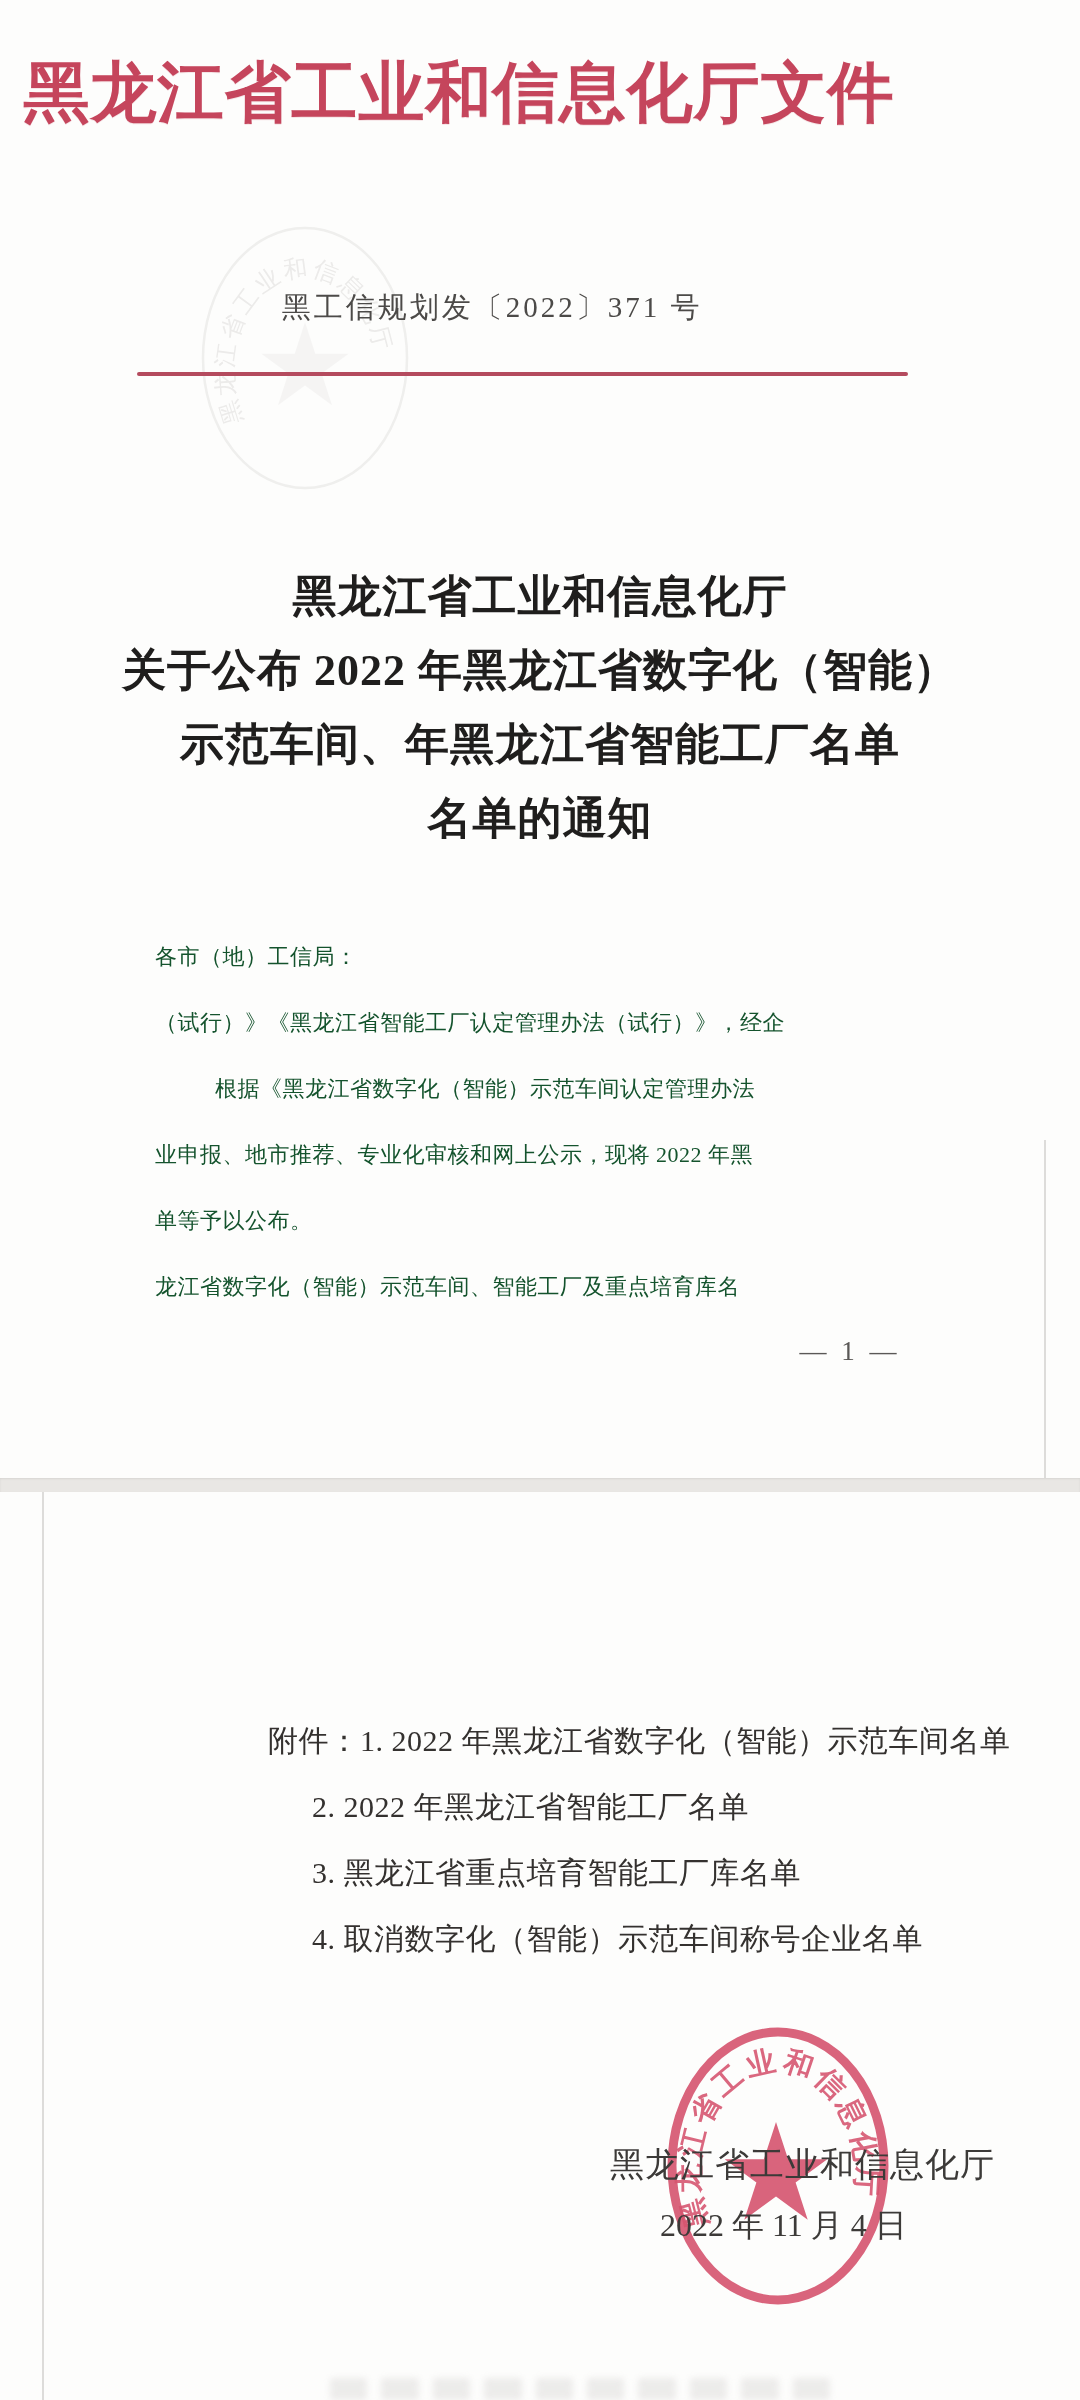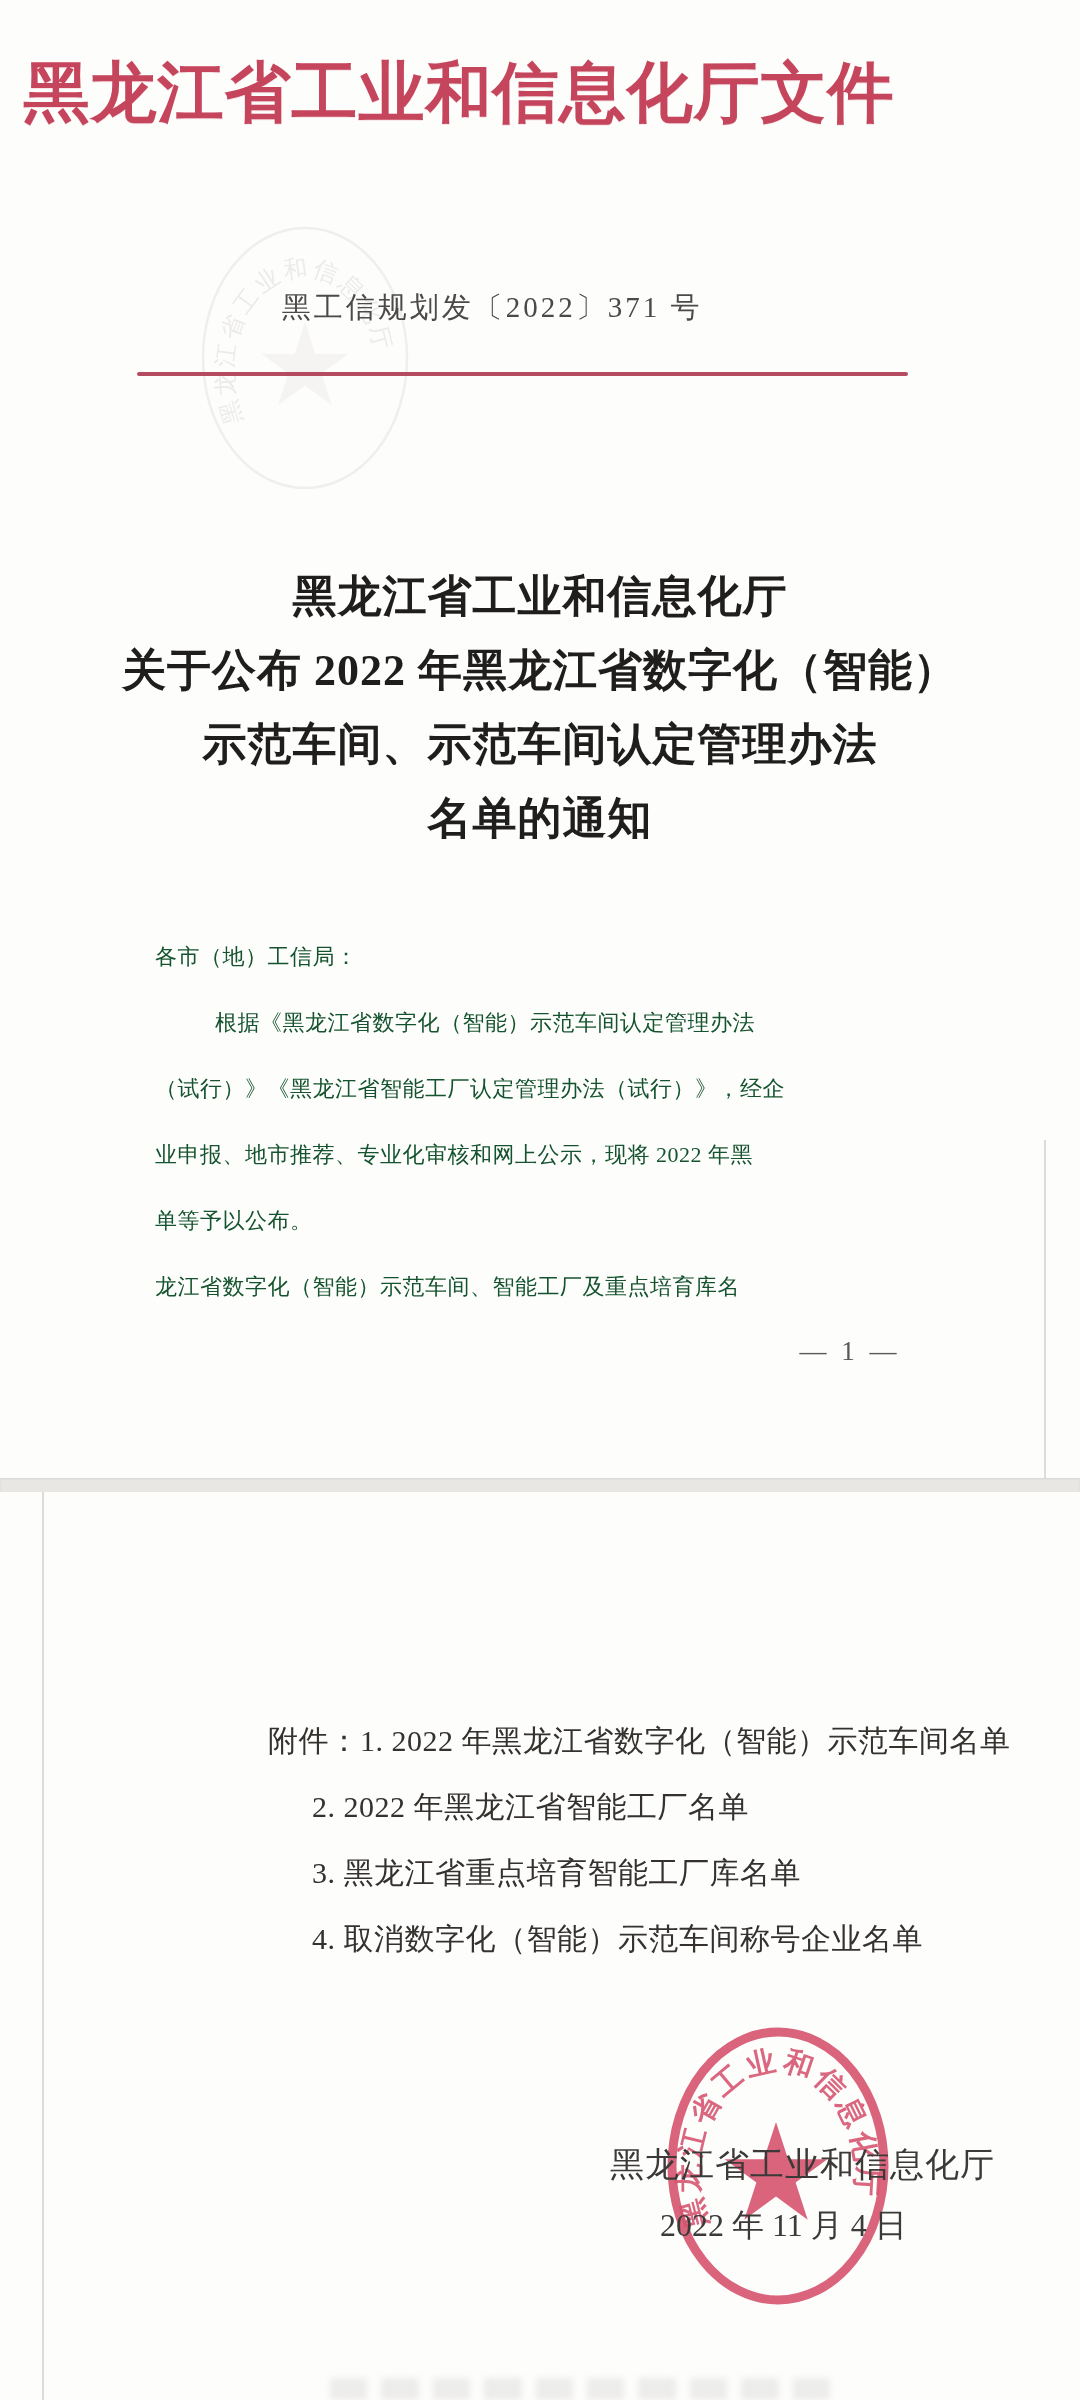--- a/index.html
+++ b/index.html
@@ -95,28 +95,28 @@
   </g>
 </svg>
 
 <div class="letterhead">黑龙江省工业和信息化厅文件</div>
 <div class="doc-number">黑工信规划发〔2022〕371 号</div>
 <div class="red-rule"></div>
 
 <div class="doc-title">
   <div>黑龙江省工业和信息化厅</div>
   <div>关于公布 2022 年黑龙江省数字化（智能）</div>
-  <div>示范车间、示范车间认定管理办法</div>
+  <div>示范车间、年黑龙江省智能工厂名单</div>
   <div>名单的通知</div>
 </div>
 
 <div class="body-block">
   <div class="line">各市（地）工信局：</div>
+  <div class="line">（试行）》《黑龙江省智能工厂认定管理办法（试行）》，经企</div>
   <div class="line indent">根据《黑龙江省数字化（智能）示范车间认定管理办法</div>
-  <div class="line">（试行）》《黑龙江省智能工厂认定管理办法（试行）》，经企</div>
   <div class="line">业申报、地市推荐、专业化审核和网上公示，现将 2022 年黑</div>
   <div class="line">单等予以公布。</div>
   <div class="line">龙江省数字化（智能）示范车间、智能工厂及重点培育库名</div>
 </div>
 
 <div class="page-num">— 1 —</div>
 
 <div class="attach">
   <div class="row">
     <span class="lbl">附件：</span><span>1. 2022 年黑龙江省数字化（智能）示范车间名单</span>

